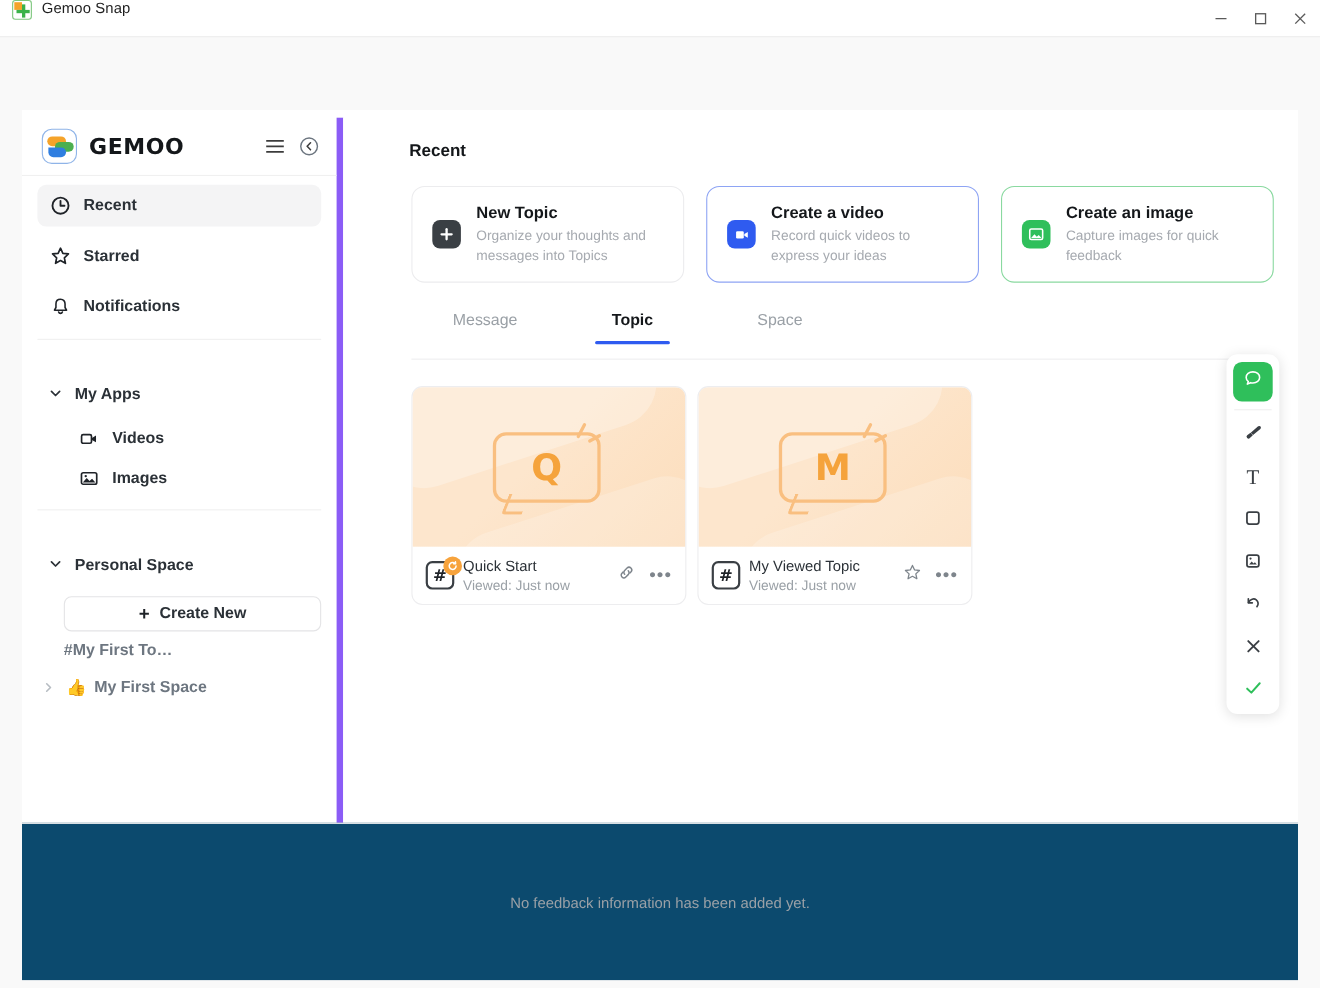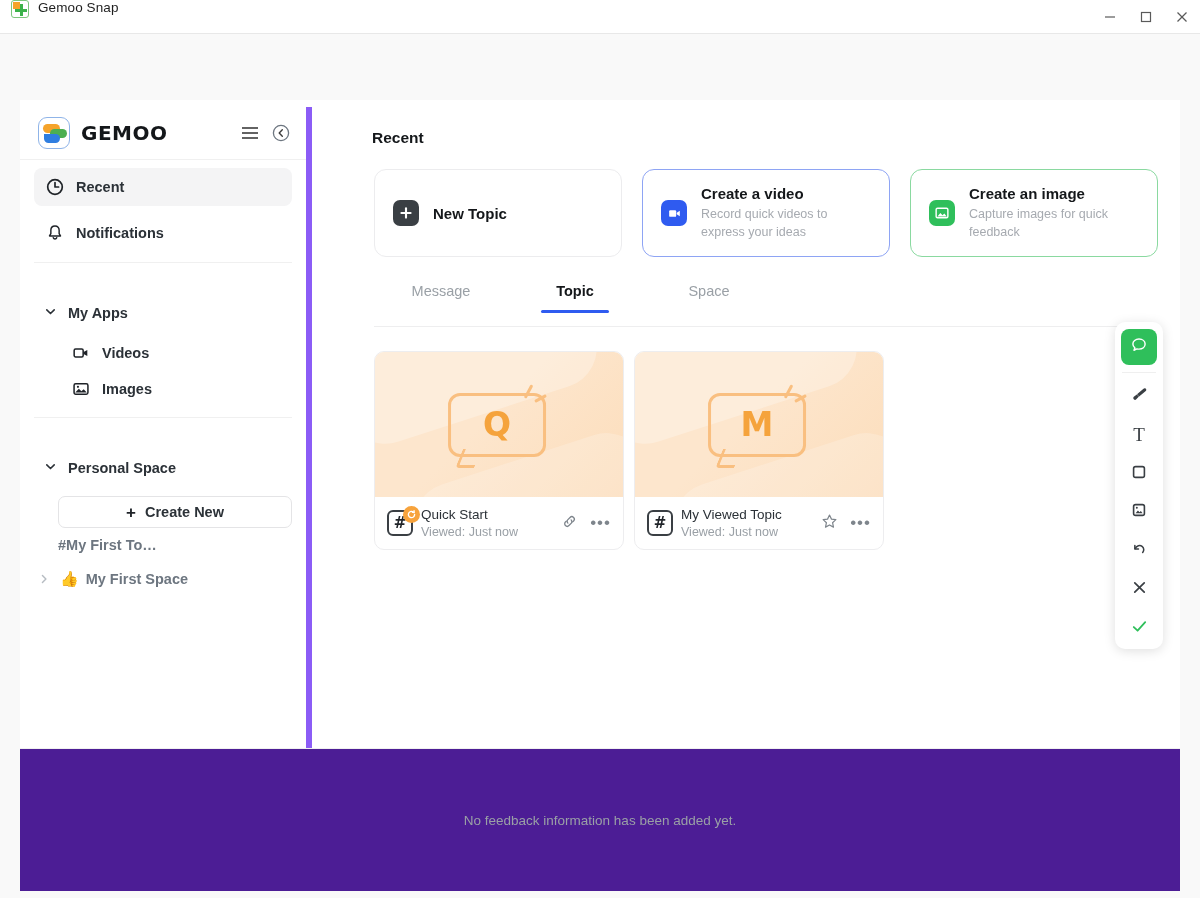--- a/index.html
+++ b/index.html
@@ -222,21 +222,21 @@
     width: 36px; height: 36px; display:flex; align-items:center; justify-content:center;
     color: #3a3f44; cursor: pointer; margin-bottom: 3px; border-radius: 7px;
   }
   .ft-btn.primary { background: #2fbf5b; color: #ffffff; border-radius: 8px; }
   .ft-sep { width: 34px; height: 1px; background: #efefef; margin: 4px 0 6px 0; }
   .ft-btn.confirm { color: #2fbf5b; }
 
   
   .feedback {
     position: absolute; left: 0; top: 648px; width: 1160px; height: 143px;
-    background: #4c1d95; border-top: 1px solid #f0f0f0;
+    background: #0c4a6e; border-top: 1px solid #f0f0f0;
     display: flex; align-items: center; justify-content: center;
   }
   .feedback-text { font-size: 13.5px; color: #9aa0a6; }
 </style>
 </head>
 <body>
 
 <div class="titlebar">
   <div class="tb-app-icon">
     <div class="corner"></div>
@@ -301,20 +301,28 @@
         <div class="sb-item active">
           <span class="ic">
             <svg width="18" height="18" viewBox="0 0 18 18">
               <circle cx="9" cy="9" r="7.3" fill="none" stroke="#1f2328" stroke-width="1.7"></circle>
               <path d="M9 4.6 V9 H12.6" fill="none" stroke="#1f2328" stroke-width="1.7" stroke-linecap="round" stroke-linejoin="round"></path>
             </svg>
           </span>
           <span class="lbl">Recent</span>
         </div>
 
+        <div class="sb-item">
+          <span class="ic">
+            <svg width="18" height="18" viewBox="0 0 20 20">
+              <path d="M10 1.8 L12.4 7 L18 7.6 L13.9 11.5 L15 17.1 L10 14.3 L5 17.1 L6.1 11.5 L2 7.6 L7.6 7 Z" fill="none" stroke="#1f2328" stroke-width="1.7" stroke-linejoin="round"></path>
+            </svg>
+          </span>
+          <span class="lbl">Starred</span>
+        </div>
 
         <div class="sb-item">
           <span class="ic">
             <svg width="18" height="18" viewBox="0 0 20 20">
               <path d="M10 2.3 C7 2.3 5.4 4.3 5.4 7 v3.6 L3.9 13.3 h12.2 L14.6 10.6 V7 C14.6 4.3 13 2.3 10 2.3 Z" fill="none" stroke="#1f2328" stroke-width="1.6" stroke-linejoin="round"></path>
               <path d="M8.1 15.2 a2 2 0 0 0 3.8 0" fill="none" stroke="#1f2328" stroke-width="1.6" stroke-linecap="round"></path>
             </svg>
           </span>
           <span class="lbl">Notifications</span>
         </div>
@@ -392,20 +400,21 @@
 
         <div class="act-card">
           <div class="act-ic dark">
             <svg width="14" height="14" viewBox="0 0 14 14">
               <line x1="7" y1="2.4" x2="7" y2="11.6" stroke="#ffffff" stroke-width="2.1" stroke-linecap="round"></line>
               <line x1="2.4" y1="7" x2="11.6" y2="7" stroke="#ffffff" stroke-width="2.1" stroke-linecap="round"></line>
             </svg>
           </div>
           <div class="act-text">
             <div class="act-title">New Topic</div>
+            <div class="act-desc">Organize your thoughts and messages into Topics</div>
           </div>
         </div>
 
         <div class="act-card blue">
           <div class="act-ic blue">
             <svg width="15" height="15" viewBox="0 0 18 18">
               <rect x="2.6" y="5" width="8.4" height="8" rx="1.4" fill="#ffffff"></rect>
               <path d="M11.6 8 L15.4 5.8 v6.4 L11.6 10 Z" fill="#ffffff"></path>
             </svg>
           </div>

